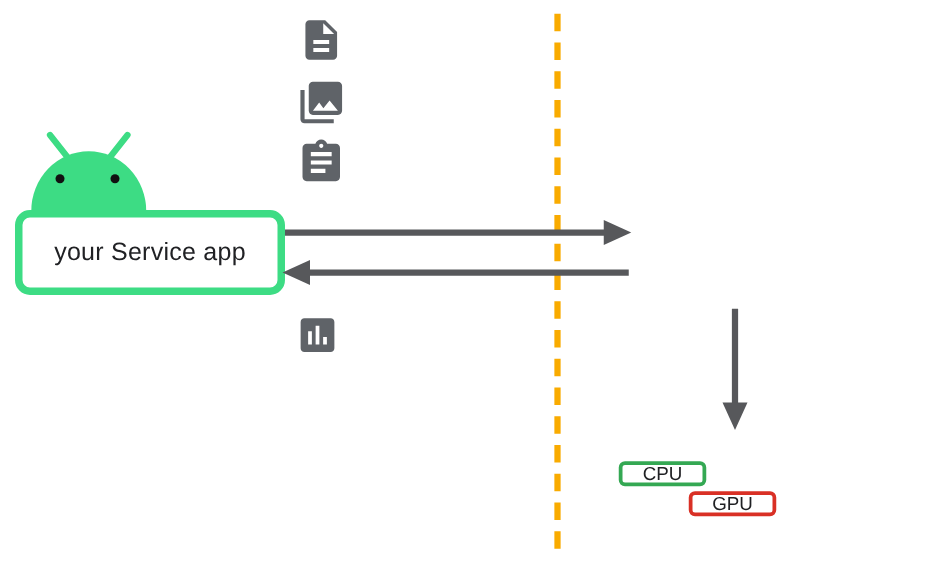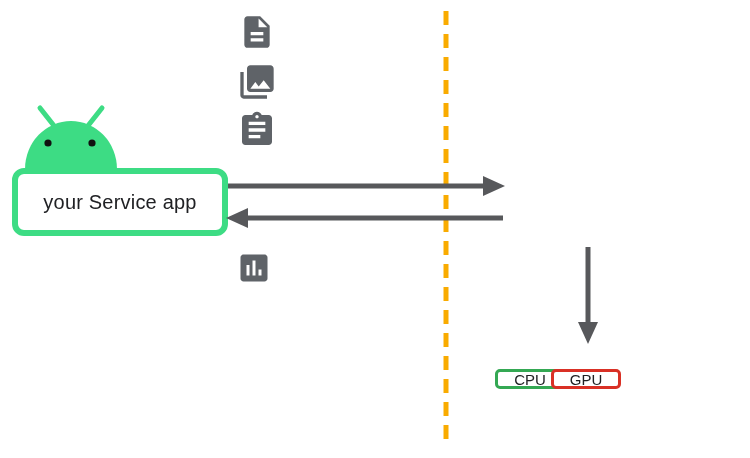--- a/index.html
+++ b/index.html
@@ -22,21 +22,21 @@
   }
   .box-service .label{
     width:118px;text-align:center;font-size:17px;line-height:1.4;
   }
   
   .chip{
     top:369px;height:20px;box-sizing:border-box;border-radius:5px;background:#fff;
     display:flex;align-items:center;justify-content:center;font-size:15px;
   }
   .chip-cpu{left:475px;width:70px;border:3px solid #34A853;margin-left:20px;}
-  .chip-gpu{left:551px;width:70px;border:3px solid #D93025;}
+  .chip-gpu{left:551px;width:70px;border:3px solid #D93025;margin-top:24px;}
   
   .gicon{fill:#5F6368;}
   .icon-doc{left:238px;top:13px;}
   .icon-photo{left:237px;top:62px;}
   .icon-clip{left:237px;top:110px;}
   .icon-chart{left:236px;top:250px;}
   
   .overlay{left:0;top:0;pointer-events:none;}
   .arrow-line{stroke:#57585B;stroke-width:5;}
   .arrow-head{fill:#57585B;}

